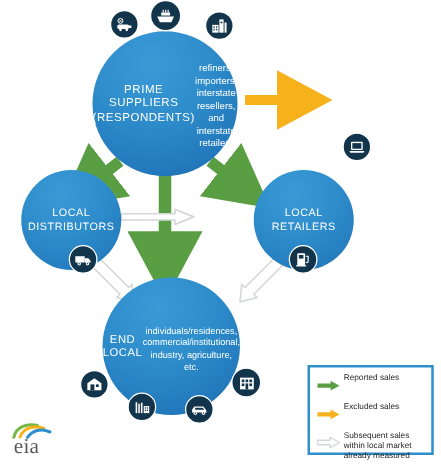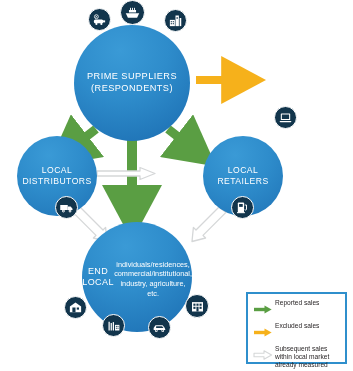--- a/index.html
+++ b/index.html
@@ -155,20 +155,23 @@
     </g>
 
     <g>
       <path d="M 219,207 L 196,230 L 193.4,227.4 L 192,241.5 L 205.6,238 L 203,235.4 L 226,212.4 Z" fill="#ffffff" stroke="#d5d7d8" stroke-width="1.3" stroke-linejoin="round"></path>
     </g>
   </svg>
 
   <div class="node" id="node-prime">
     <div class="title">PRIME SUPPLIERS
 (RESPONDENTS)</div>
+    <div class="sub">refiners, importers,
+interstate resellers,
+and interstate retailers</div>
   </div>
 
 
   <div class="node" id="node-distributors">
     <div class="title">LOCAL
 DISTRIBUTORS</div>
   </div>
 
   <div class="node" id="node-retailers">
     <div class="title">LOCAL
@@ -316,14 +319,22 @@
           <path d="M1,3.2 L11,3.2 L11,0.8 L18.6,5 L11,9.2 L11,6.8 L1,6.8 Z" fill="#ffffff" stroke="#d5d7d8" stroke-width="1.1" stroke-linejoin="round"></path>
         </svg>
       </div>
       <div class="legend-txt">Subsequent sales
 within local market
 already measured</div>
     </div>
 
   </div>
 
+  <div id="eia-logo">
+    <svg width="44" height="13" viewBox="0 0 44 13">
+      <path d="M3,12 C5,3 14,0.6 22,2.4" fill="none" stroke="#7ab648" stroke-width="2.4" stroke-linecap="round"></path>
+      <path d="M8,11.6 C11,4 19,2.2 27,4.6" fill="none" stroke="#f6b11b" stroke-width="2.4" stroke-linecap="round"></path>
+      <path d="M14,12 C18,6 25,4.6 32,7.6" fill="none" stroke="#2f8fcc" stroke-width="2.4" stroke-linecap="round"></path>
+    </svg>
+    <div class="word">eia</div>
+  </div>
 
 </div>
 
 </body></html>

